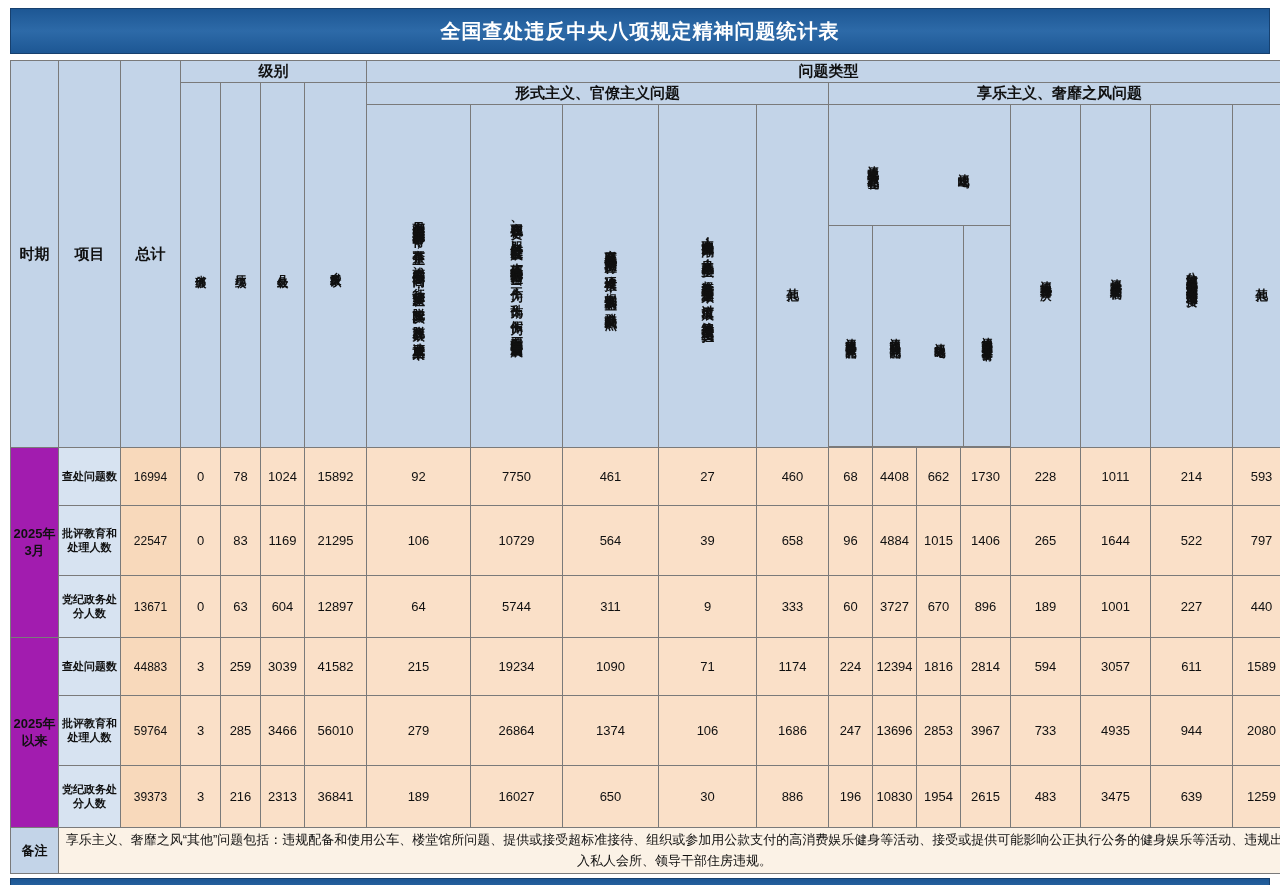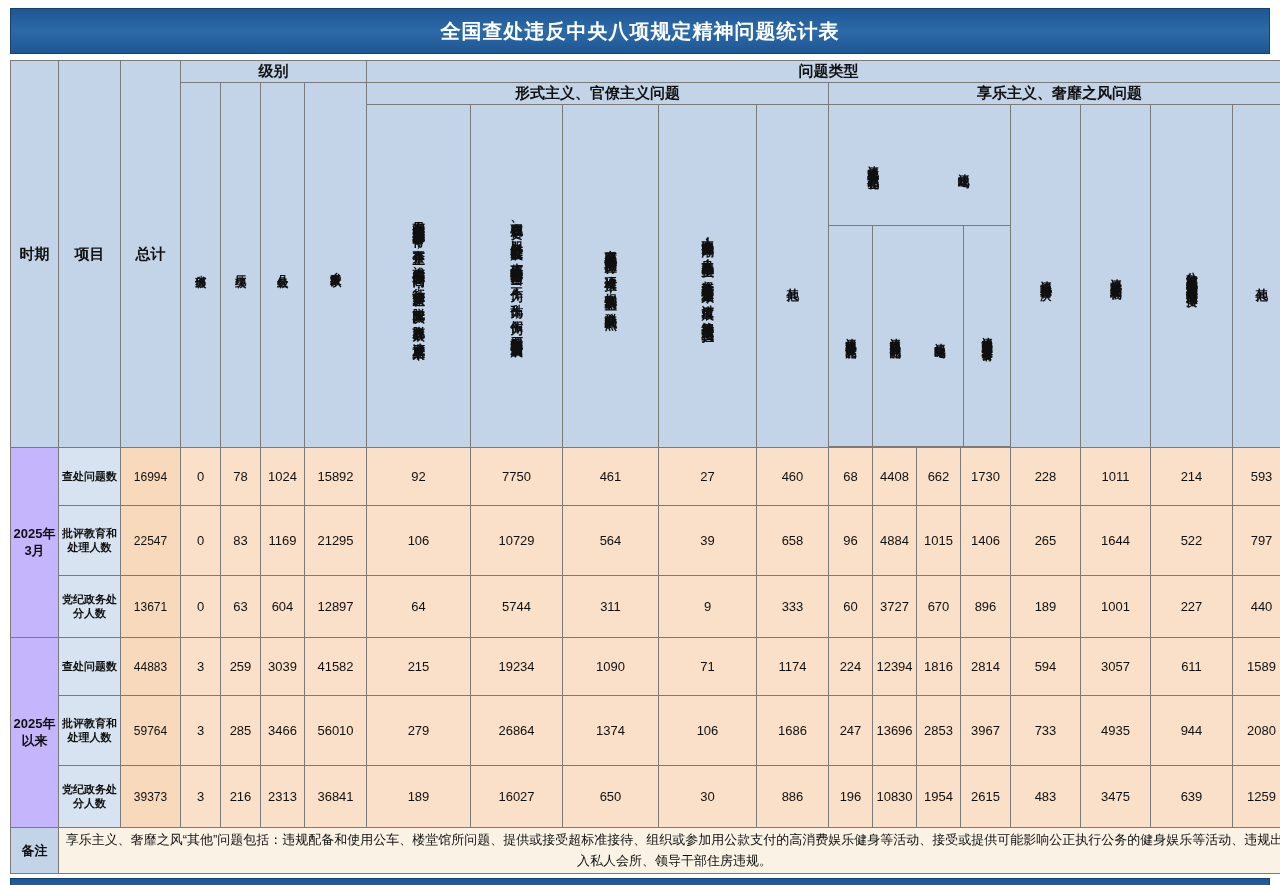--- a/index.html
+++ b/index.html
@@ -89,21 +89,21 @@
     padding: 4px 0;
   }
   
   .rowlabel {
     background: #d7e3f1;
     font-weight: bold;
     font-size: 11px;
     line-height: 1.25;
   }
   .periodlabel {
-    background: #c4b5fd;
+    background: #a21caf;
     font-weight: bold;
     font-size: 13px;
     line-height: 1.3;
   }
   .data {
     background: #fae0c8;
     font-size: 13px;
   }
   .data-strong {
     background: #f8d9bb;

